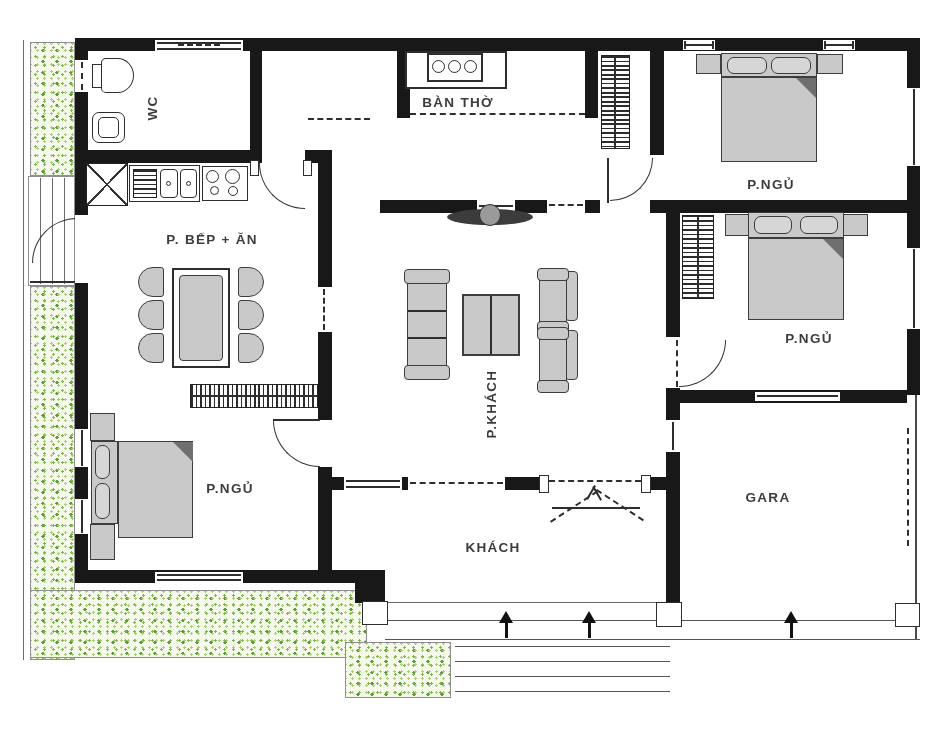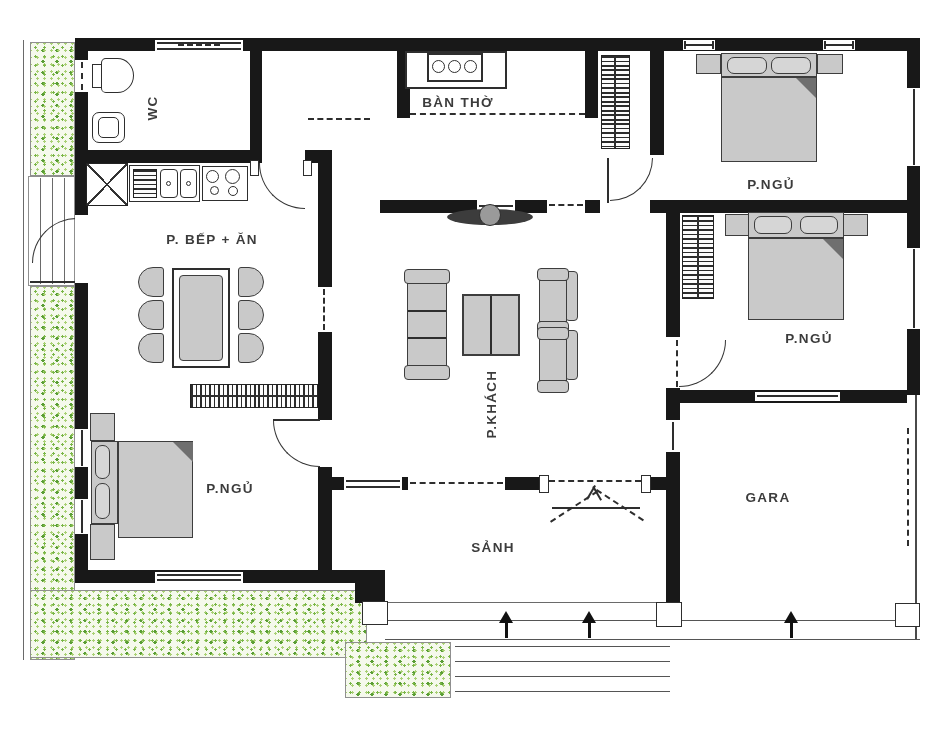--- a/index.html
+++ b/index.html
@@ -276,16 +276,16 @@
   <div class="thinH" style="left:455px;top:676px;width:215px;background:#555;"></div>
   <div class="thinH" style="left:455px;top:691px;width:215px;background:#555;"></div>
 
   <div class="lbl lblv" style="left:152px;top:108px;">WC</div>
   <div class="lbl" style="left:212px;top:239px;">P. BẾP + ĂN</div>
   <div class="lbl" style="left:458px;top:102px;">BÀN THỜ</div>
   <div class="lbl" style="left:771px;top:184px;">P.NGỦ</div>
   <div class="lbl" style="left:809px;top:338px;">P.NGỦ</div>
   <div class="lbl" style="left:230px;top:488px;">P.NGỦ</div>
   <div class="lbl lblv" style="left:491px;top:404px;">P.KHÁCH</div>
-  <div class="lbl" style="left:493px;top:547px;">SẢNH</div>
+  <div class="lbl" style="left:493px;top:547px;">KHÁCH</div>
   <div class="lbl" style="left:768px;top:497px;">GARA</div>
 
 </div>
 
 </body></html>

